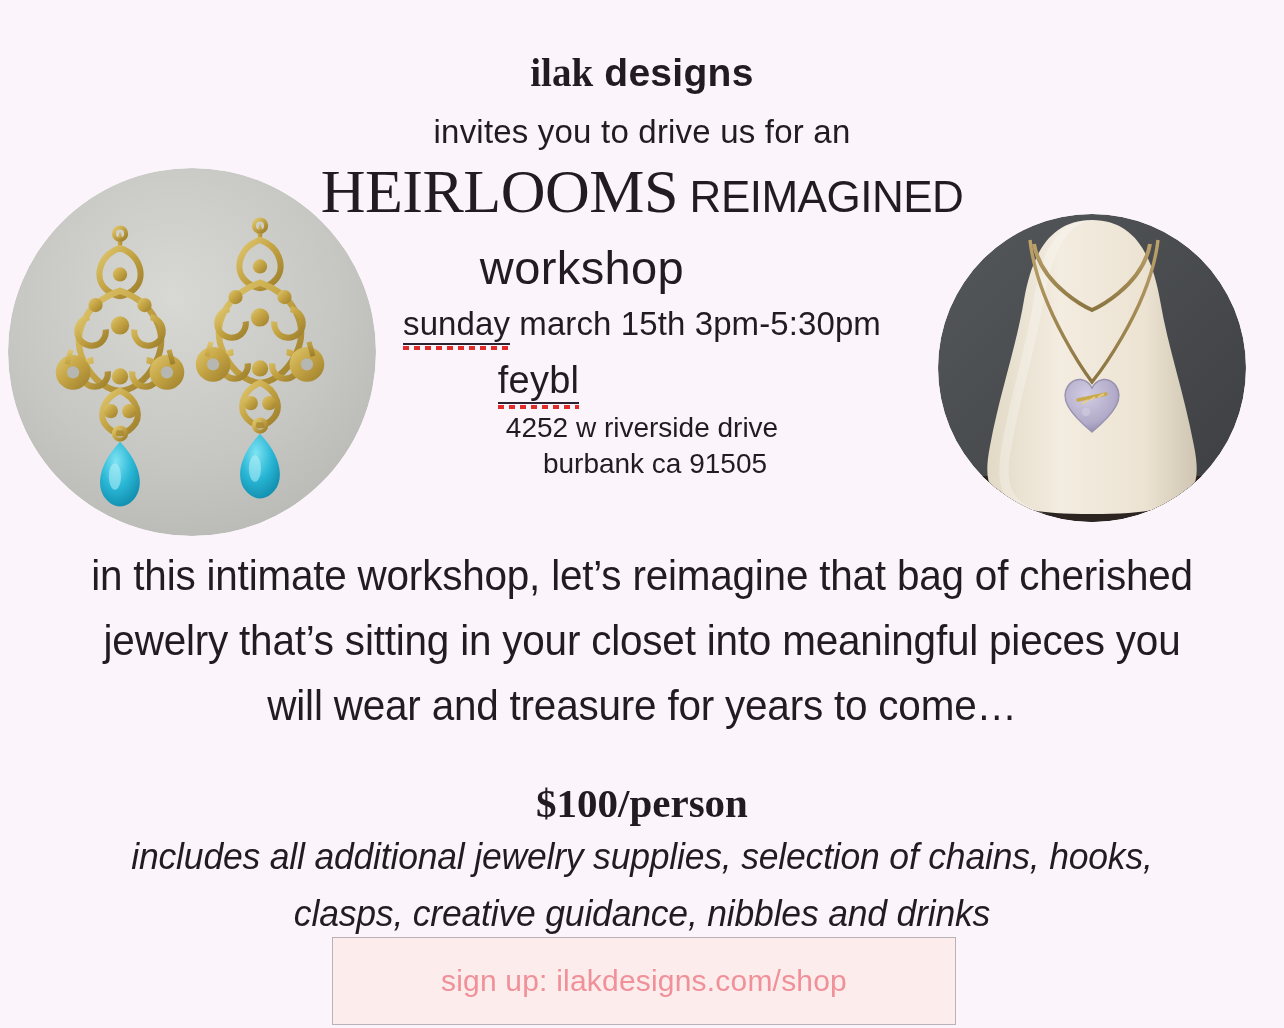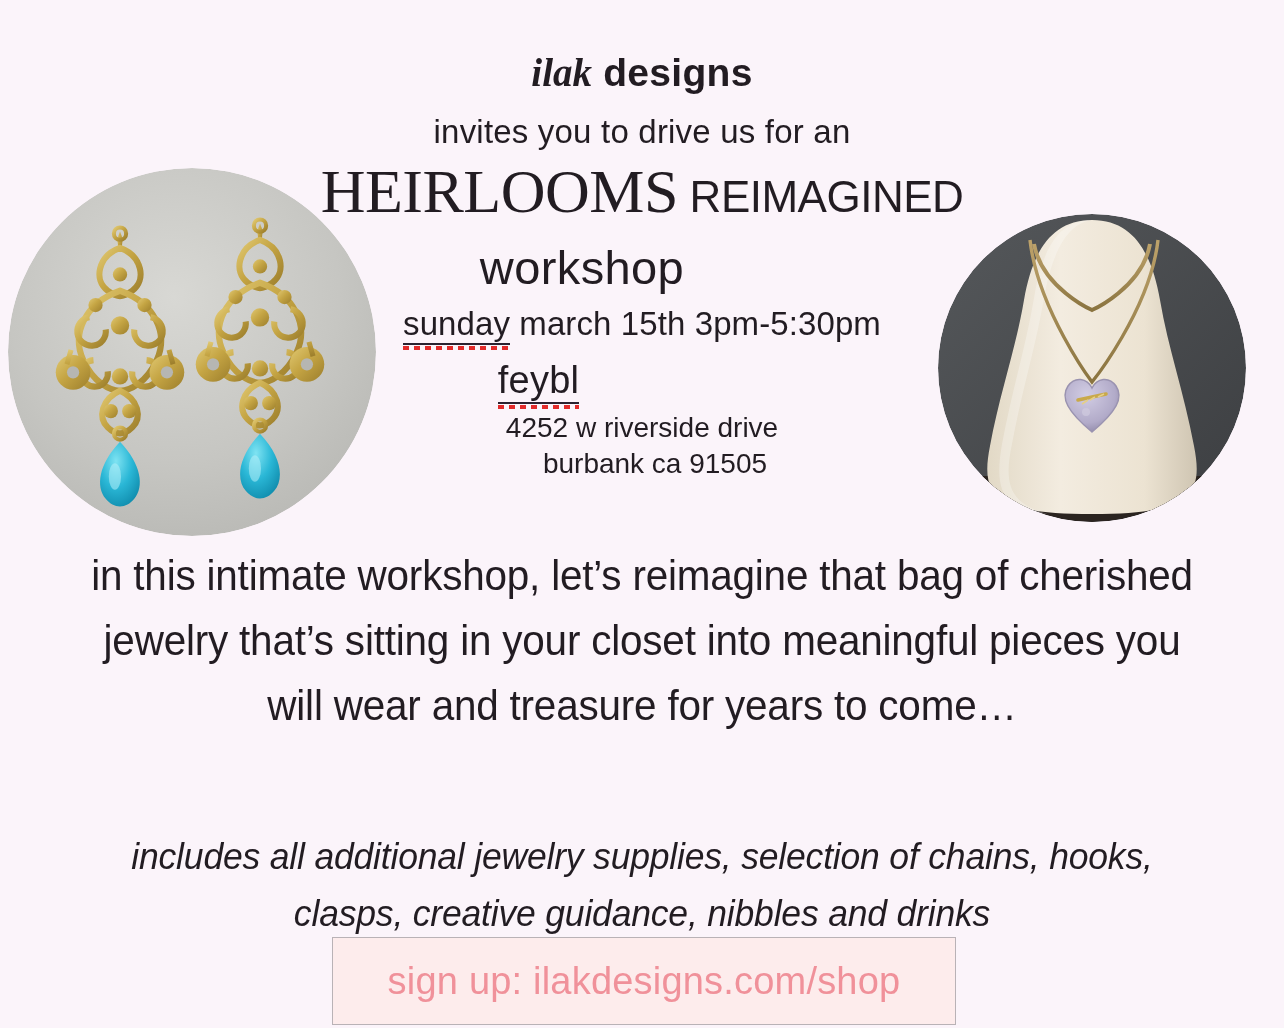--- a/index.html
+++ b/index.html
@@ -11,21 +11,21 @@
     overflow:hidden;
     position:relative;
   }
   #flyer { position:relative; width:1284px; height:1028px; background:#fbf4fa; }
 
   
   .brand {
     position:absolute; left:0; top:50px; width:1284px;
     text-align:center; font-size:39px; line-height:46px; letter-spacing:.3px;
   }
-  .brand .serif { font-family:"Liberation Serif", serif; font-weight:700; letter-spacing:0px;font-style:italic; }
+  .brand .serif { font-family:"Liberation Serif", serif; font-weight:700; letter-spacing:0px; }
   .brand .sans  { font-family:"Liberation Sans", sans-serif; font-weight:700; }
 
   .invite {
     position:absolute; left:0; top:112px; width:1284px;
     text-align:center; font-size:33px; line-height:40px; font-weight:400; letter-spacing:.2px;
   }
 
   .headline {
     position:absolute; left:0; top:163px; width:1284px;
     text-align:center; line-height:56px; white-space:nowrap;
@@ -100,21 +100,21 @@
     transform:scaleX(.96); transform-origin:center top;
   }
 
   
   .cta {
     position:absolute; left:332px; top:937px; width:624px; height:88px;
     background:#fdecec; border:1px solid #b9b2b6;
     display:flex; align-items:center; justify-content:center;
   }
   .cta-text {
-    color:#f0919a; font-size:38px; font-weight:400; letter-spacing:.2px;
+    color:#f0919a; font-size:30px; font-weight:400; letter-spacing:.2px;
     line-height:46px; white-space:nowrap;
   }
 
   
   .photo { position:absolute; border-radius:50%; overflow:hidden; }
   #photo-earrings { left:8px; top:168px; width:368px; height:368px; }
   #photo-necklace { left:938px; top:214px; width:308px; height:308px; }
   .photo svg { display:block; width:100%; height:100%; }
 </style>
 </head>
@@ -242,20 +242,21 @@
 
   <div class="venue">
     <span class="spell">feybl</span>
   </div>
 
   <div class="addr1">4252 w riverside drive</div>
   <div class="addr2">burbank ca 91505</div>
 
   <div class="blurb">in this intimate workshop, let’s reimagine that bag of cherished jewelry that’s sitting in your closet into meaningful pieces you will wear and treasure for years to come…</div>
 
+  <div class="price">$100/person</div>
 
   <div class="includes">
     <span>includes all additional jewelry supplies, selection of chains,</span>
     <span>hooks, clasps, creative guidance, nibbles and drinks</span>
   </div>
 
   <div class="cta">
     <span class="cta-text">sign up: ilakdesigns.com/shop</span>
   </div>
 

